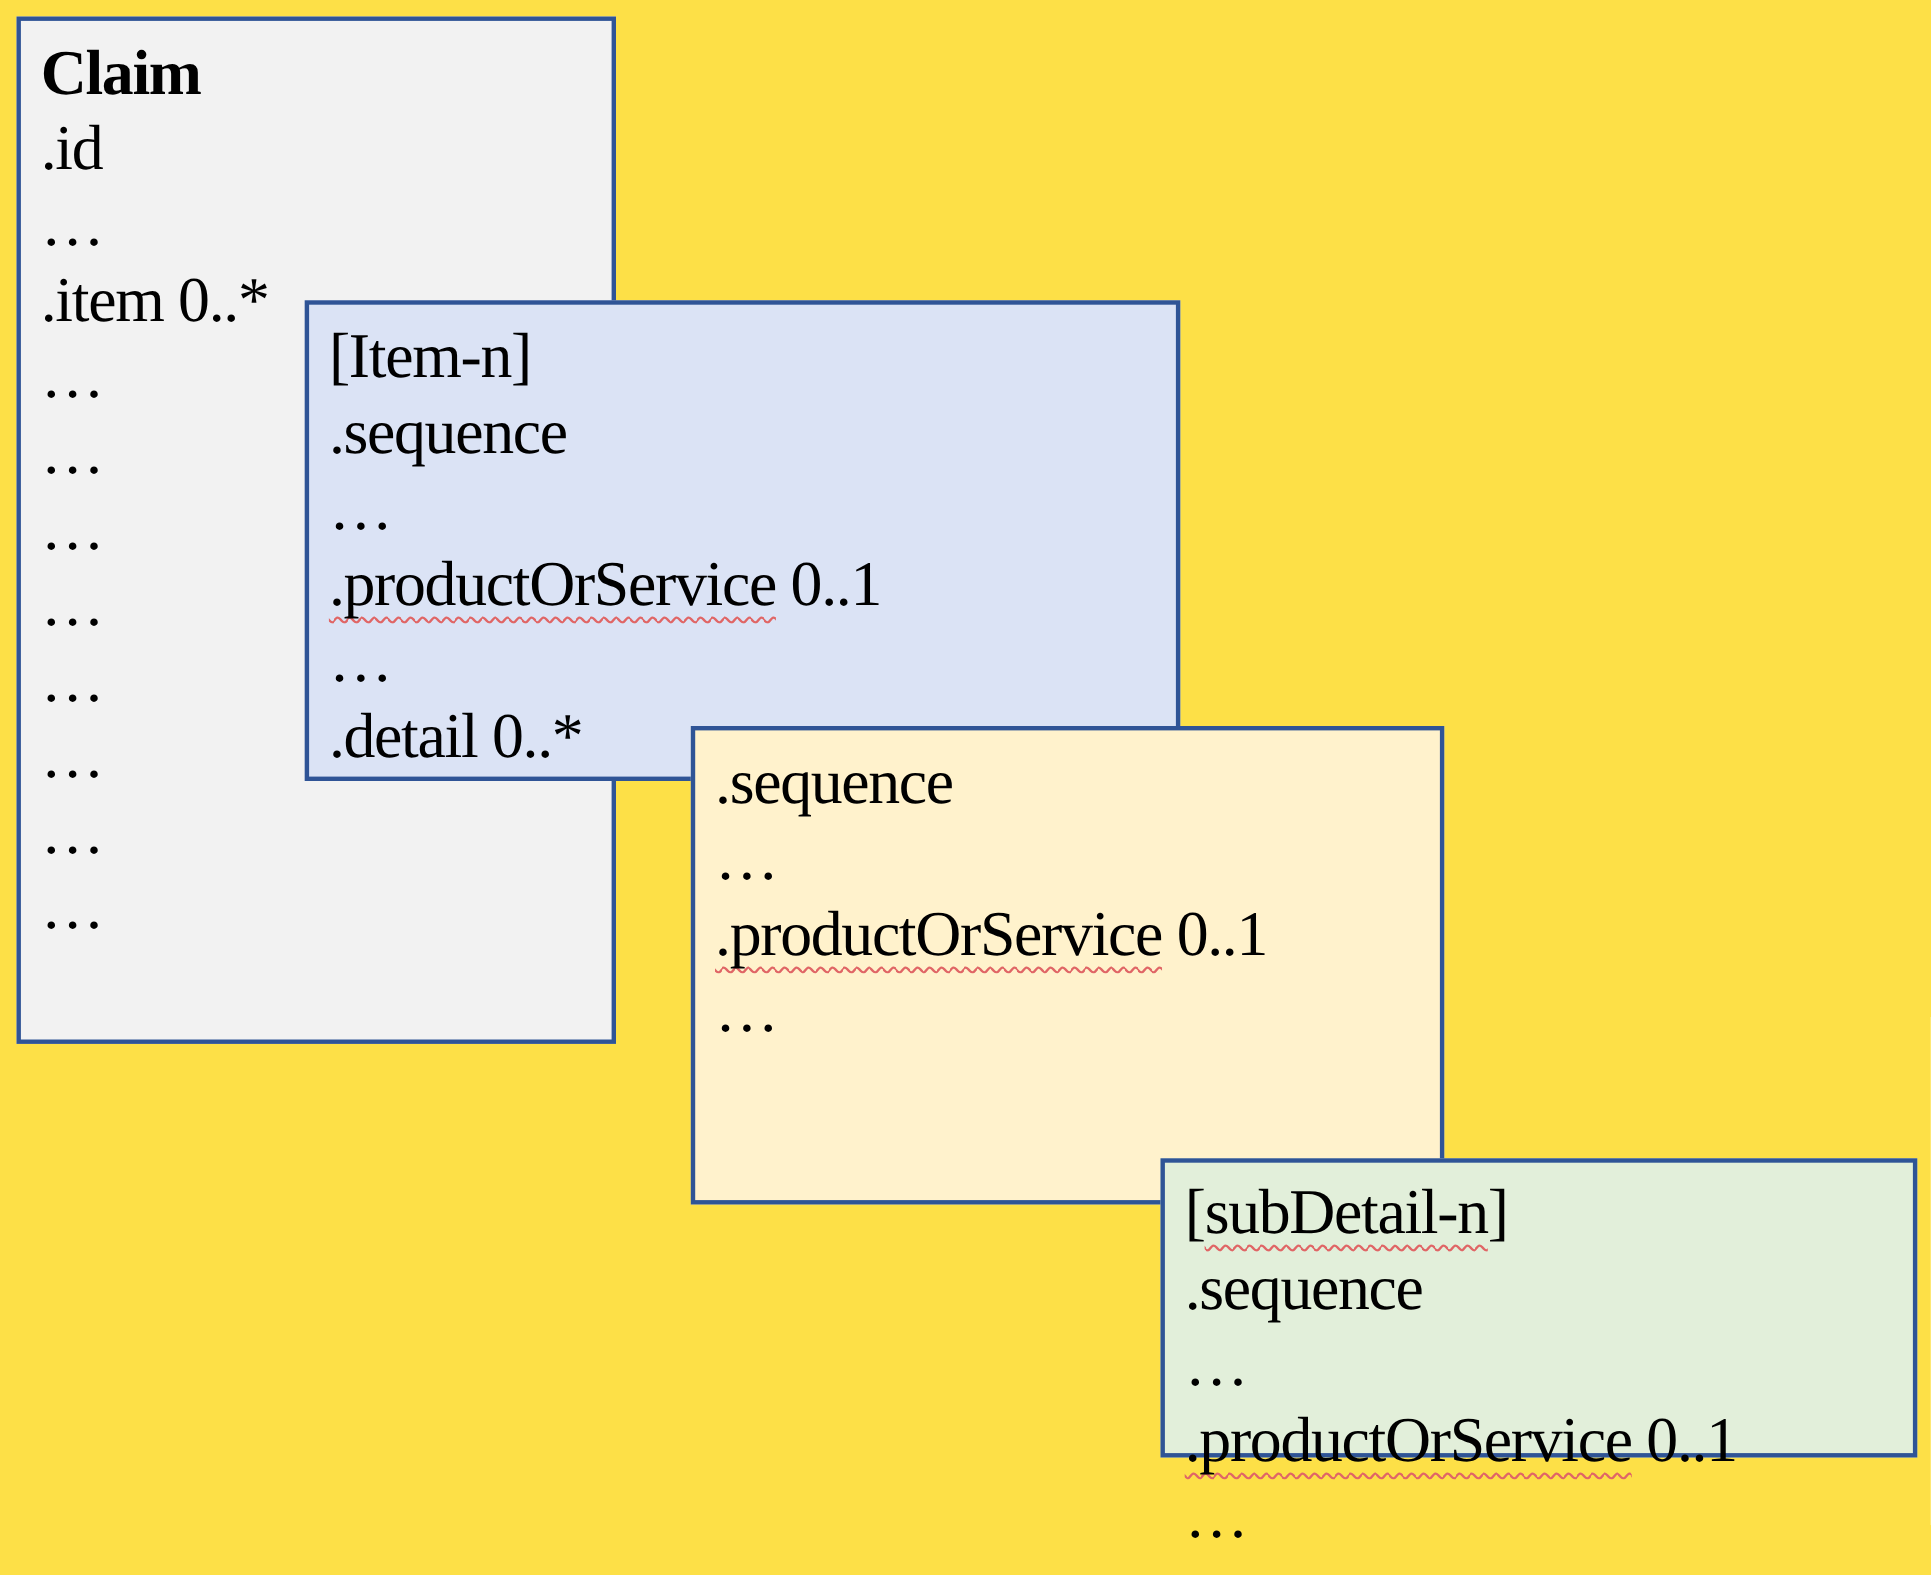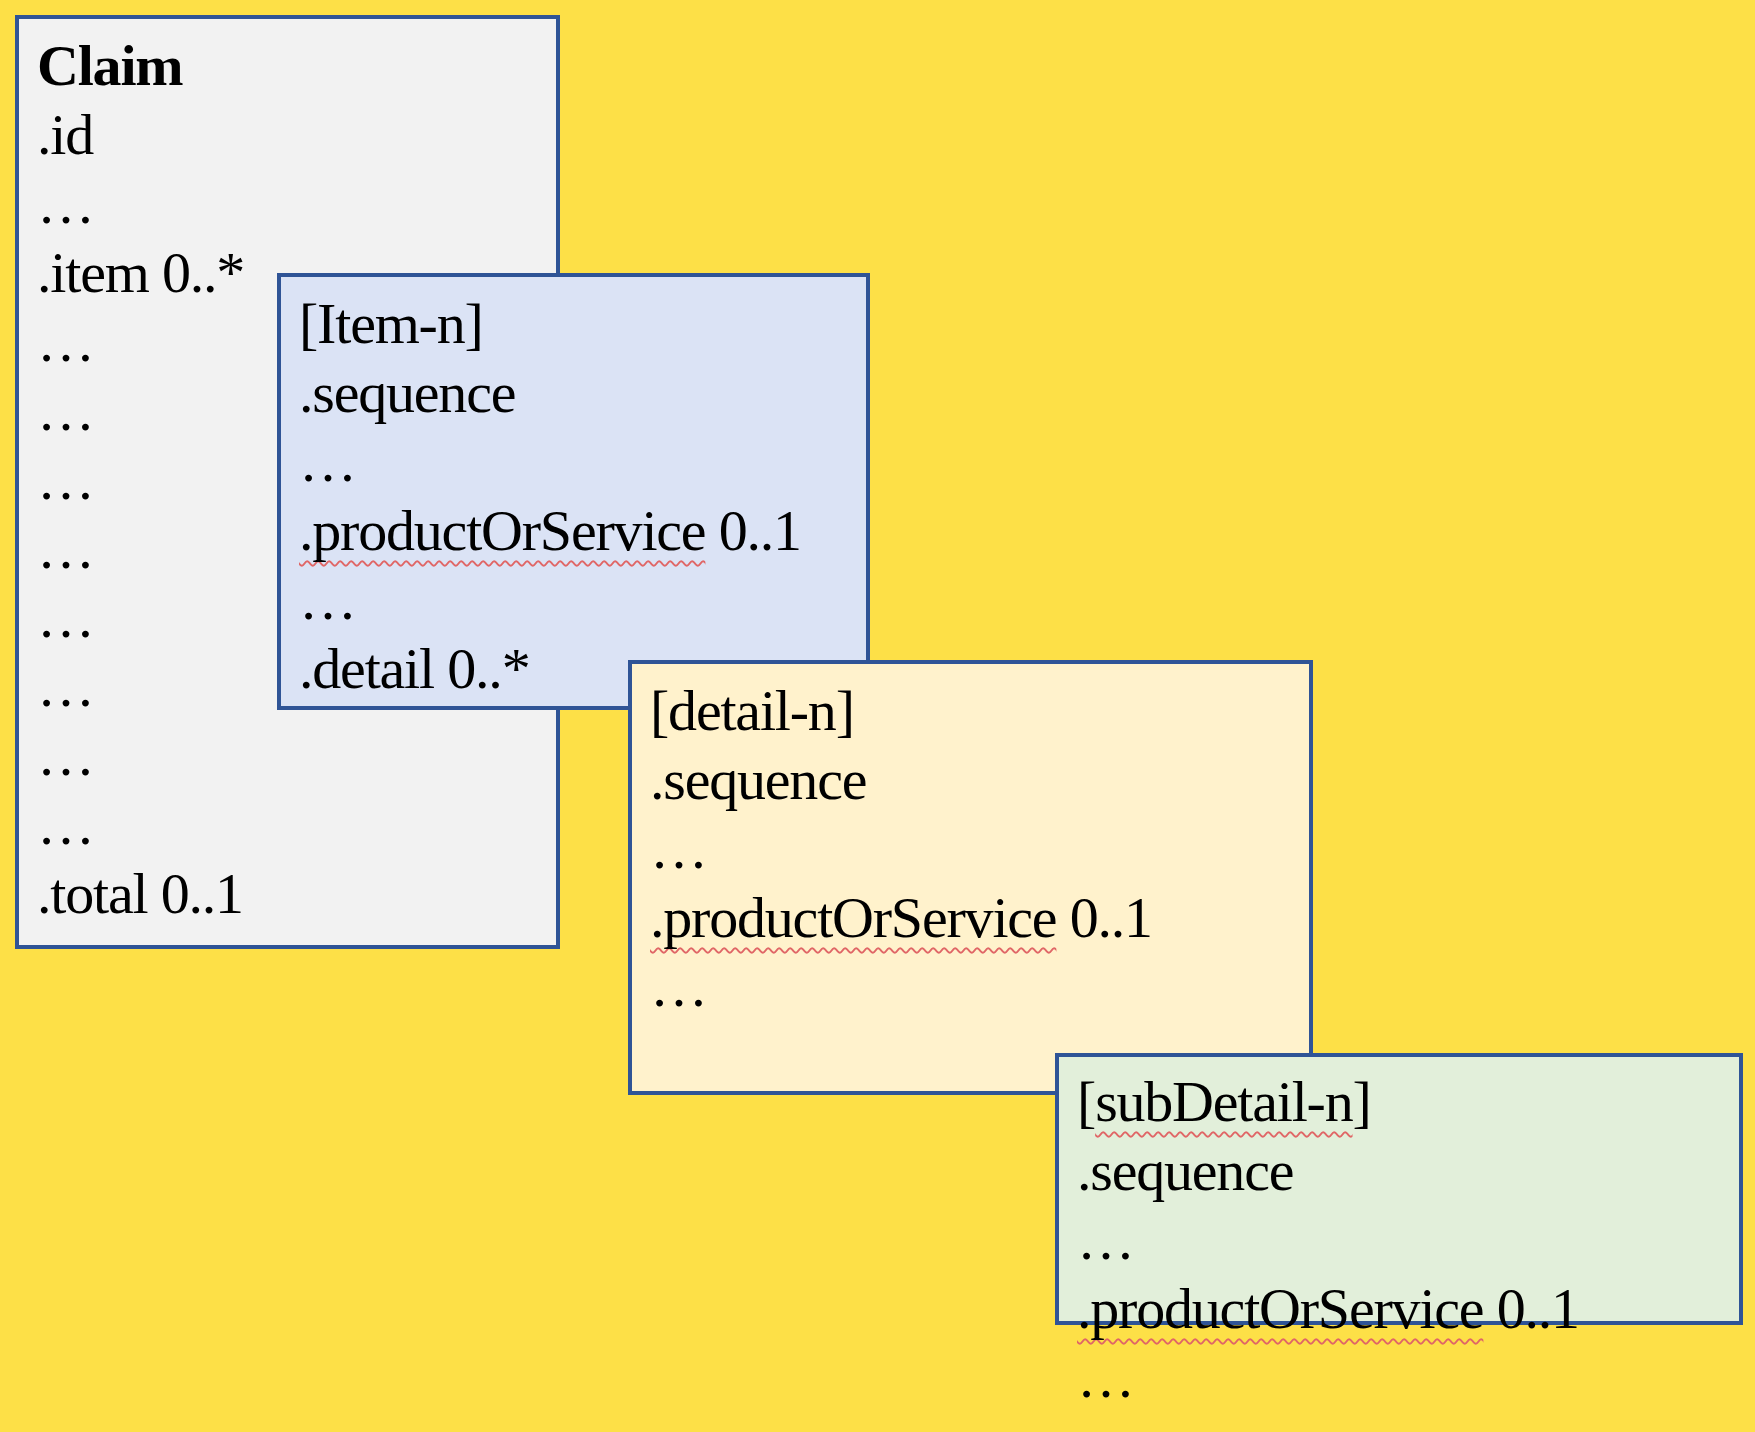--- a/index.html
+++ b/index.html
@@ -28,21 +28,21 @@
   #box-claim {
     left: 15px;
     top: 15px;
     width: 545px;
     height: 934px;
     z-index: 1;
   }
   #box-item {
     left: 277px;
     top: 273px;
-    width: 593px;
+    width: 796px;
     height: 437px;
     z-index: 2;
   }
   #box-detail {
     left: 628px;
     top: 660px;
     width: 685px;
     height: 435px;
     z-index: 3;
   }
@@ -79,32 +79,30 @@
       <div class="line"><span>…</span></div>
       <div class="line"><span>.item 0..*</span></div>
       <div class="line"><span>…</span></div>
       <div class="line"><span>…</span></div>
       <div class="line"><span>…</span></div>
       <div class="line"><span>…</span></div>
       <div class="line"><span>…</span></div>
       <div class="line"><span>…</span></div>
       <div class="line"><span>…</span></div>
       <div class="line"><span>…</span></div>
-      <div class="line"><span>.total 0..1</span></div>
     </div>
   <div class="box" id="box-item" style="background: rgb(219, 227, 245); border-color: rgb(47, 84, 150);">
       <div class="line"><span>[Item-n]</span></div>
       <div class="line"><span>.sequence</span></div>
       <div class="line"><span>…</span></div>
       <div class="line"><span class="misspell">.productOrService</span><span> 0..1</span></div>
       <div class="line"><span>…</span></div>
       <div class="line"><span>.detail 0..*</span></div>
     </div>
   <div class="box" id="box-detail" style="background: rgb(255, 242, 204); border-color: rgb(47, 84, 150);">
-      <div class="line"><span>[detail-n]</span></div>
       <div class="line"><span>.sequence</span></div>
       <div class="line"><span>…</span></div>
       <div class="line"><span class="misspell">.productOrService</span><span> 0..1</span></div>
       <div class="line"><span>…</span></div>
     </div>
   <div class="box" id="box-subdetail" style="background: rgb(226, 239, 218); border-color: rgb(47, 84, 150);">
       <div class="line"><span>[</span><span class="misspell">subDetail-n</span><span>]</span></div>
       <div class="line"><span>.sequence</span></div>
       <div class="line"><span>…</span></div>
       <div class="line"><span class="misspell">.productOrService</span><span> 0..1</span></div>

